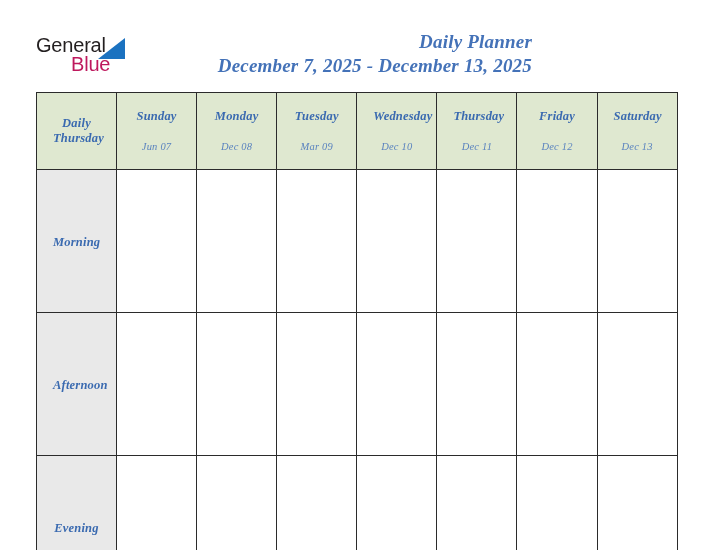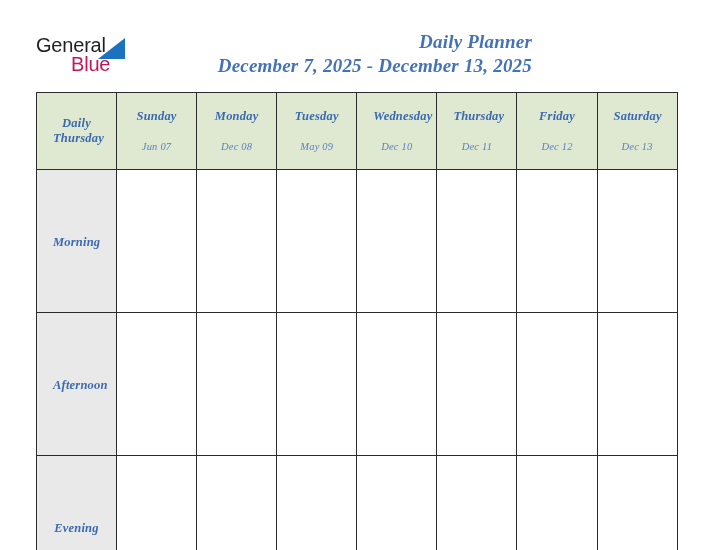--- a/index.html
+++ b/index.html
@@ -214,21 +214,21 @@
       <th>
         <span class="head-dayname">Sunday</span>
         <span class="head-daydate">Jun 07</span>
       </th>
       <th>
         <span class="head-dayname">Monday</span>
         <span class="head-daydate">Dec 08</span>
       </th>
       <th>
         <span class="head-dayname">Tuesday</span>
-        <span class="head-daydate">May 09</span>
+        <span class="head-daydate">Mar 09</span>
       </th>
       <th>
         <span class="head-dayname">Wednesday</span>
         <span class="head-daydate">Dec 10</span>
       </th>
       <th>
         <span class="head-dayname">Thursday</span>
         <span class="head-daydate">Dec 11</span>
       </th>
       <th>

